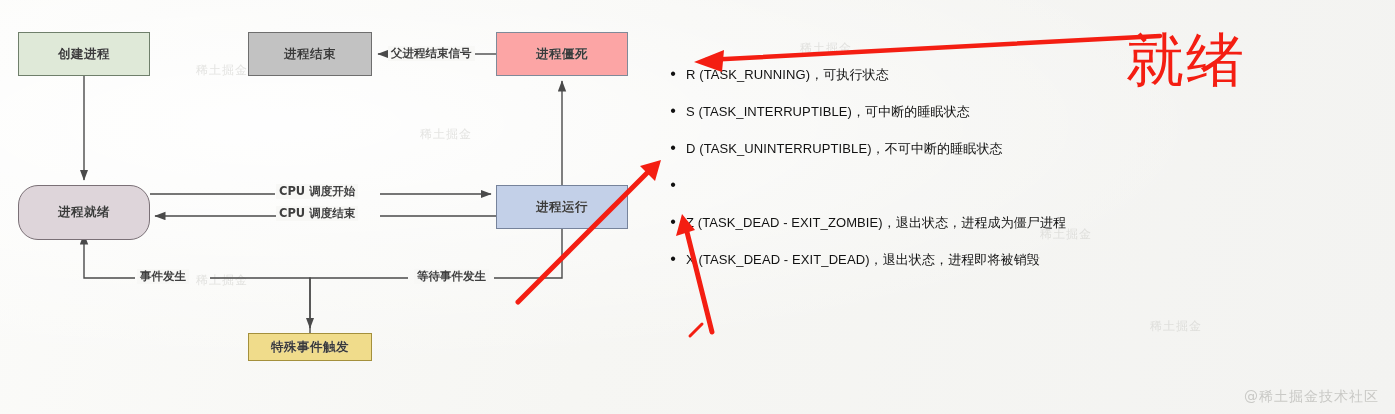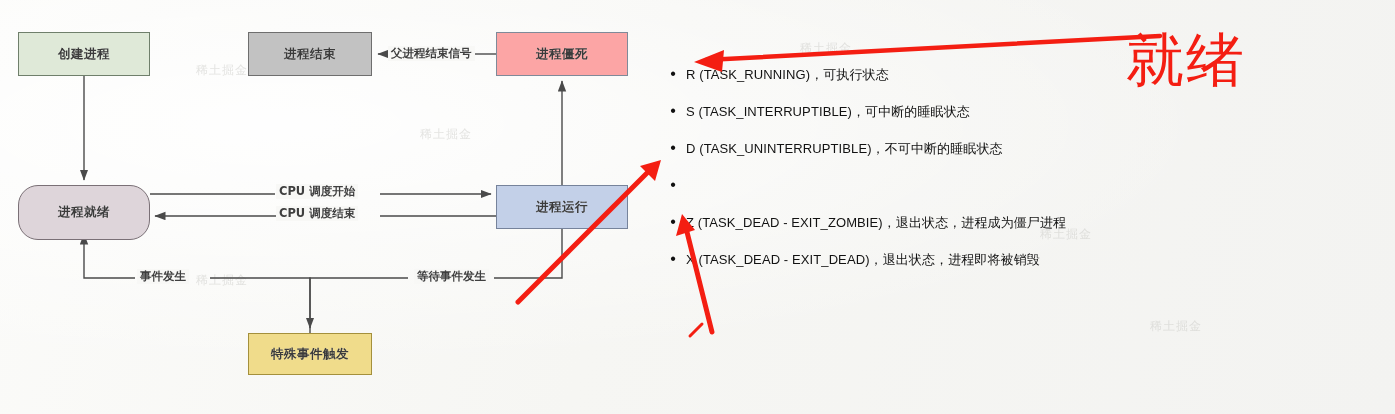--- a/index.html
+++ b/index.html
@@ -47,21 +47,21 @@
     color: #3b3b3b;
     letter-spacing: .5px;
     text-shadow: 0 0 1px rgba(255,255,255,.55);
     font-family: "DejaVu Sans", "Liberation Sans", sans-serif;
   }
   #node-create  { left: 18px;  top: 32px;  width: 132px; height: 44px; background:#dfe9d8; border-color:#6f7f6b;}
   #node-end     { left: 248px; top: 32px;  width: 124px; height: 44px; background:#c2c2c2; border-color:#6e6e6e;}
   #node-zombie  { left: 496px; top: 32px;  width: 132px; height: 44px; background:#fca5a5; border-color:#7f8a99;}
   #node-ready   { left: 18px;  top: 185px; width: 132px; height: 55px; background:#ded5da; border-color:#7a7076;border-radius:20px;}
   #node-running { left: 496px; top: 185px; width: 132px; height: 44px; background:#c3d0e8; border-color:#76839b;}
-  #node-special { left: 248px; top: 333px; width: 124px; height: 42px; background:#f0dc8b; border-color:#a4903c;}
+  #node-special { left: 248px; top: 333px; width: 124px; height: 28px; background:#f0dc8b; border-color:#a4903c;}
 
   .edge-label {
     position: absolute;
     font-size: 11.5px;
     color: #3f3f3f;
     font-weight: 700;
     background: #f8f8f6;
     padding: 0 3px;
     white-space: nowrap;
     font-family: "DejaVu Sans", "Liberation Sans", sans-serif;
@@ -232,14 +232,15 @@
       <path d="M682,214 L676,236 L695,230 Z" fill="#f41e12"></path>
     </g>
 
     <g>
       <path d="M702,324 L690,336" stroke="#f41e12" stroke-width="3" fill="none" stroke-linecap="round"></path>
     </g>
   </svg>
 
   <div class="annot" id="annot-ready">就绪</div>
 
+  <div class="wm" id="wm-corner">@稀土掘金技术社区</div>
 
 </div>
 
 </body></html>

